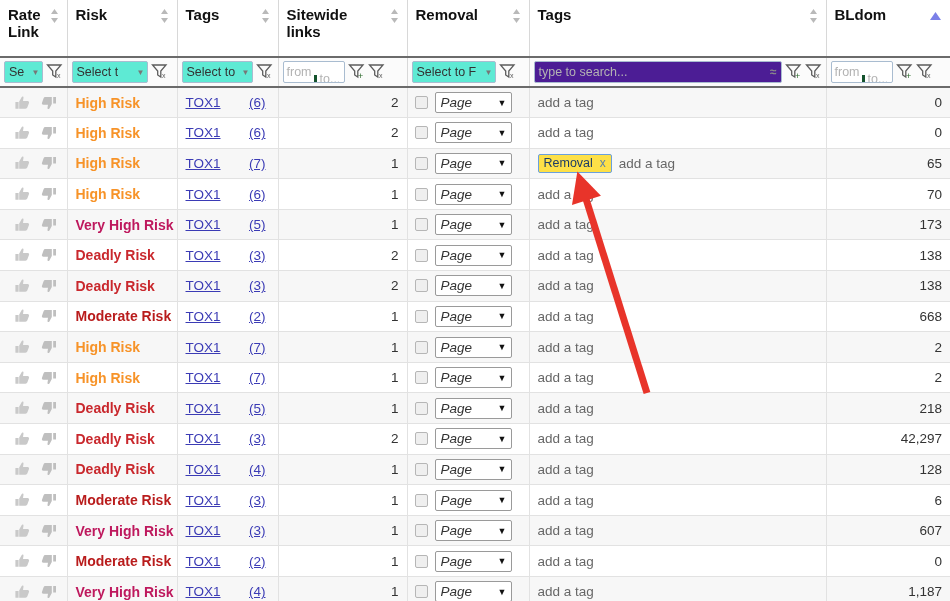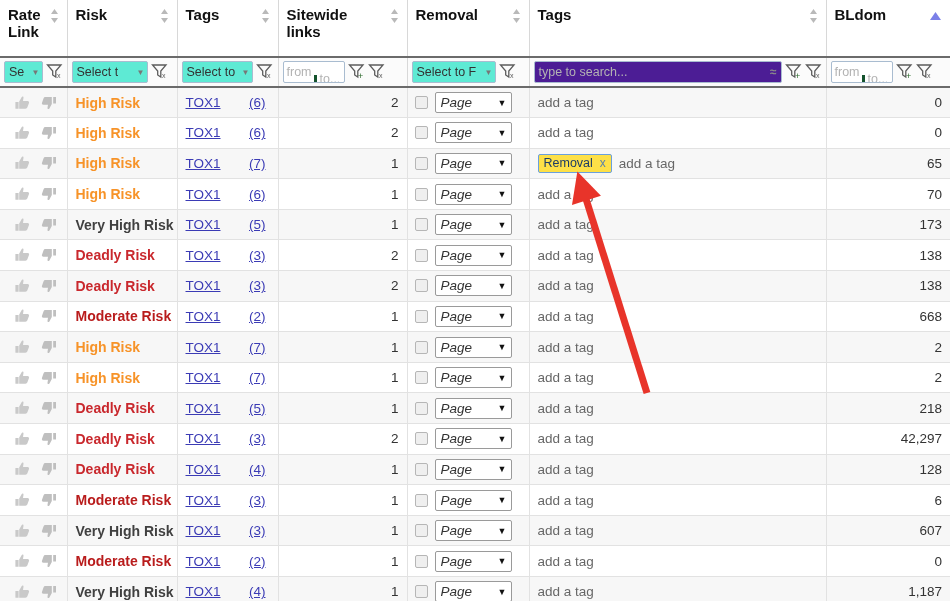--- a/index.html
+++ b/index.html
@@ -86,21 +86,21 @@
   tbody td:last-child{border-right:none;}
   tbody tr.odd td{background:#f7f7f7;}
   tbody tr.even td{background:#ffffff;}
 
   .c-rate{padding-left:14px !important;}
   .thumbs{display:flex;align-items:center;gap:9px;}
   .thumbs svg{display:block;}
 
   .risk{font-weight:bold;font-size:14px;}
   .risk.high{color:#f79328;}
-  .risk.veryhigh{color:#404040;}
+  .risk.veryhigh{color:#be185d;}
   .risk.deadly{color:#c9282d;}
   .risk.moderate{color:#b91c1c;}
 
   .c-rules{padding:0 !important;}
   .rules-in{display:flex;align-items:center;justify-content:space-between;padding:0 12px 0 8px;}
   .rules-in a{color:#3b3bb5;text-decoration:underline;font-size:13.5px;}
 
   .num{text-align:right;}
 
   .c-dis{padding:0 !important;}

